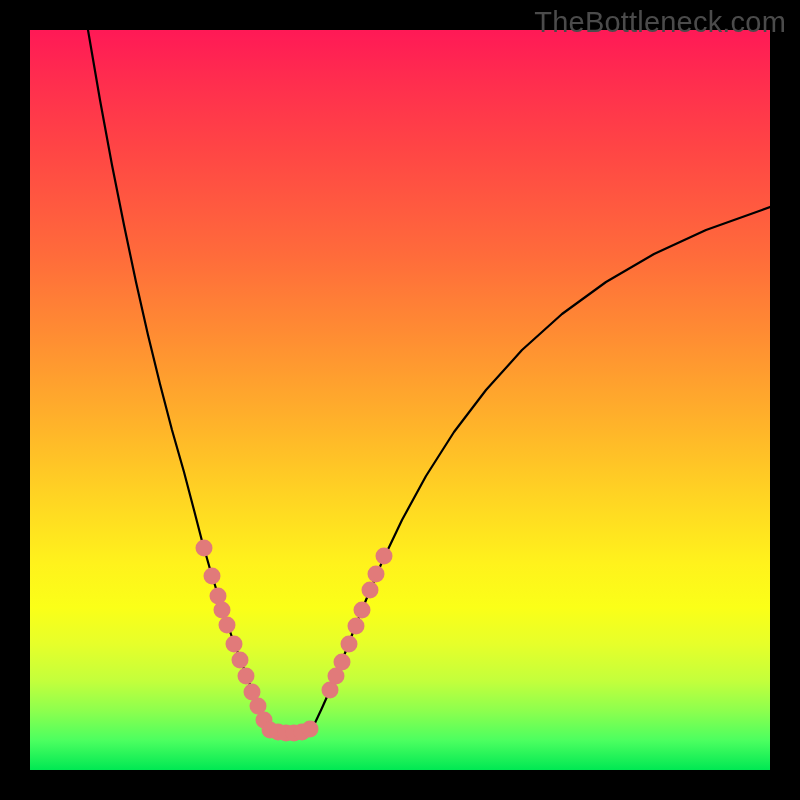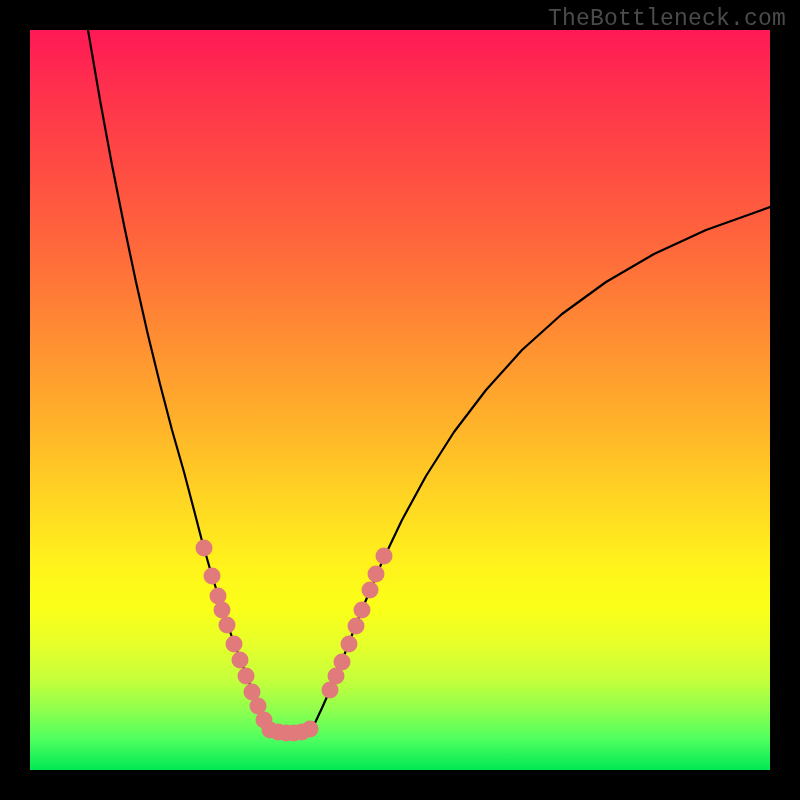--- a/index.html
+++ b/index.html
@@ -40,25 +40,24 @@
       #8dff4e 92%,
       #4cff60 96%,
       #00e853 100%
     );
   }
   .watermark {
     position: absolute;
     top: 6px;
     right: 14px;
     color: #4b4b4b;
-    font-size: 23px;
+    font-size: 29px;
     font-weight: 500;
     letter-spacing: 0.2px;
     user-select: none;
-    font-family: Liberation Mono, monospace;
   }
   svg {
     position: absolute;
     left: 0;
     top: 0;
   }
 </style>
 </head>
 <body>
 

